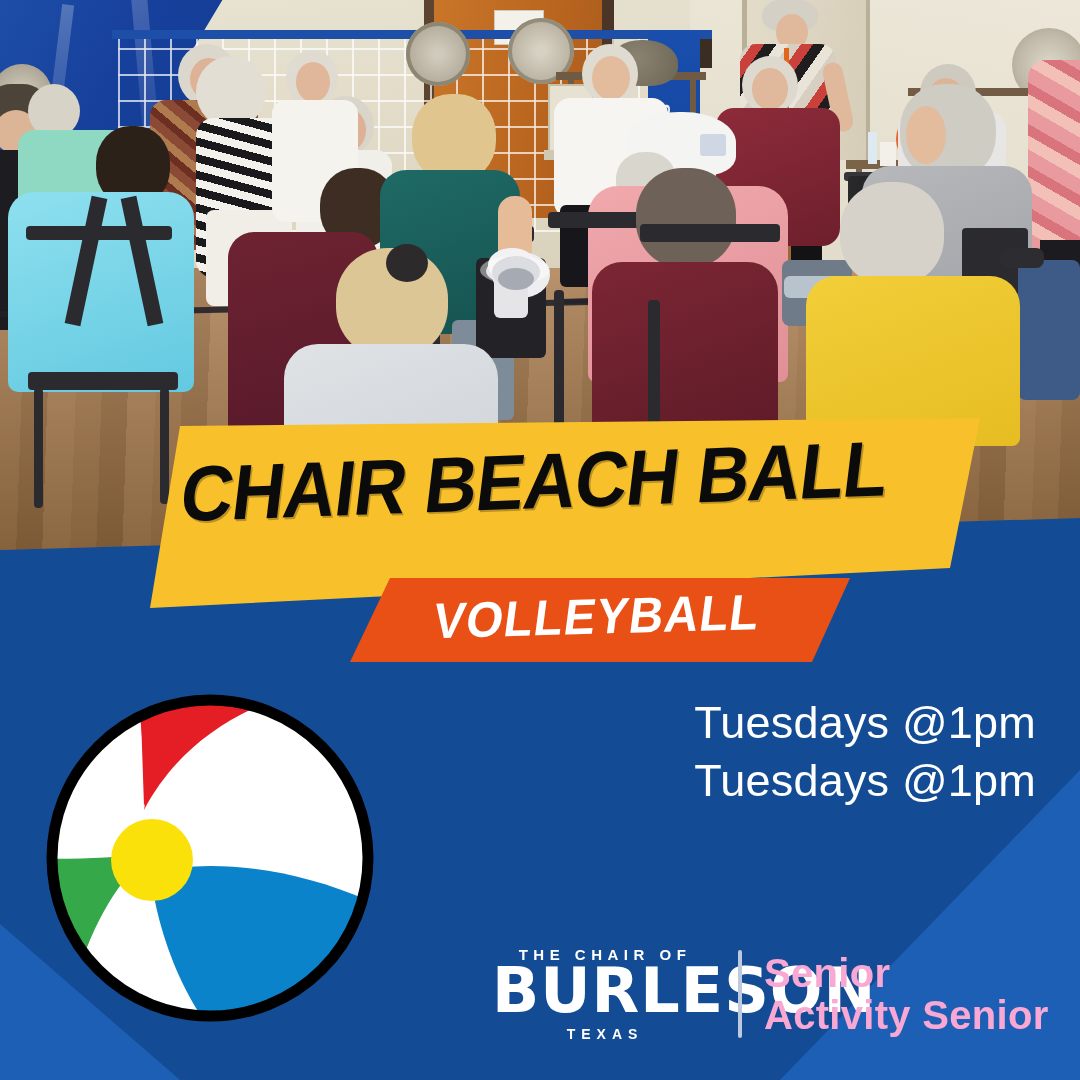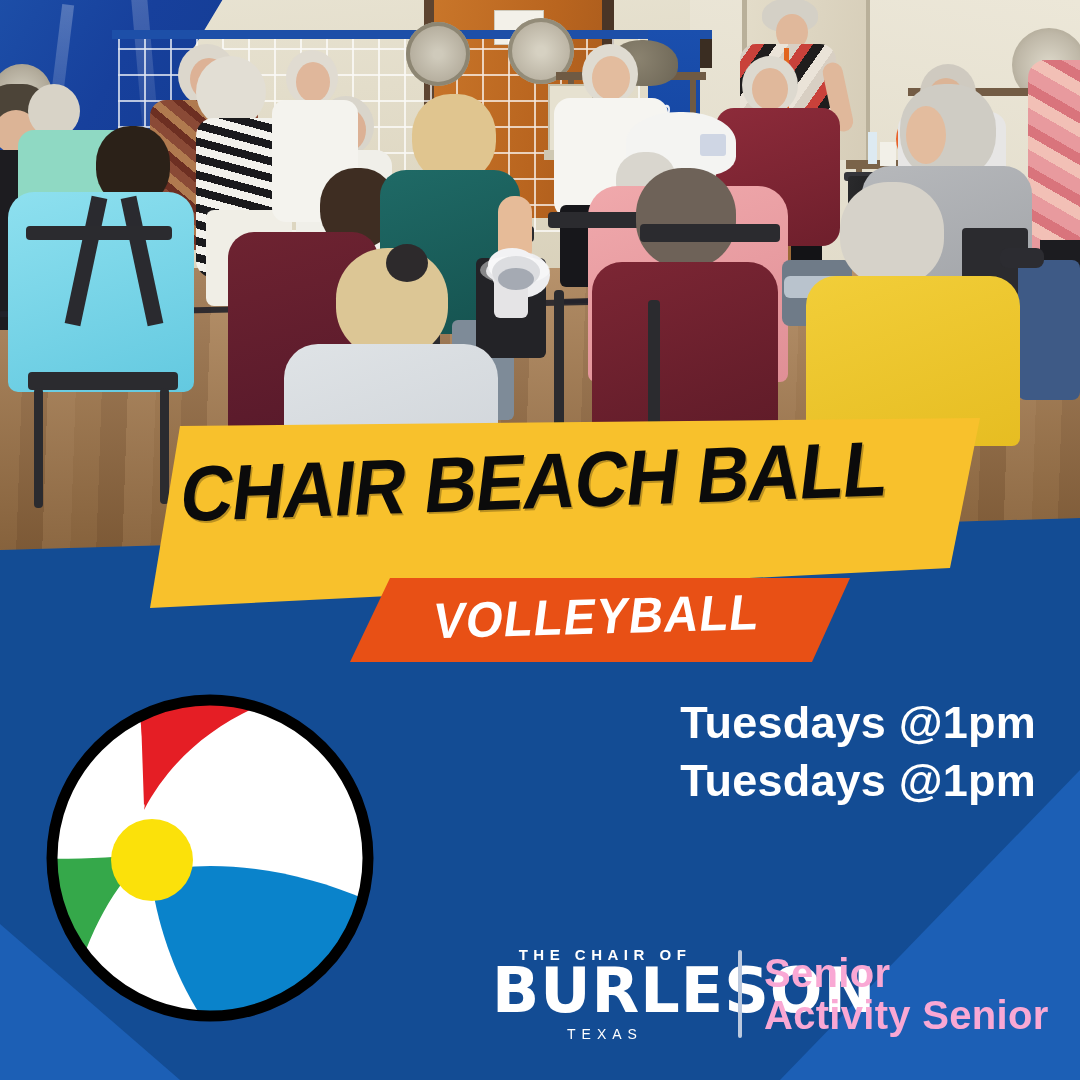--- a/index.html
+++ b/index.html
@@ -190,30 +190,30 @@
     background:#1C5FB5; clip-path:polygon(100% 0,100% 100%,0 100%); z-index:2; }
   .wedge-bl{ position:absolute; left:0; bottom:0; width:250px; height:260px;
     background:#1C5FB5; clip-path:polygon(0 40%,0 100%,72% 100%); z-index:2; }
 
   
   .ball-wrap{ position:absolute; left:40px; top:688px; width:340px; height:340px; z-index:5; }
 
   
   .schedule{ position:absolute; right:44px; top:694px; width:640px; z-index:6;
     text-align:right; color:#ffffff; }
-  .sched-line{ font-size:45px; line-height:1.28; letter-spacing:.2px; white-space:nowrap;font-weight:bold; }
+  .sched-line{ font-size:45px; line-height:1.28; letter-spacing:.2px; white-space:nowrap; }
 
   
   .logo{ position:absolute; left:492px; top:938px; width:568px; height:112px; z-index:6;
     display:flex; align-items:center; }
   .logo-city{ width:226px; text-align:center; color:#fff; }
   .city-the{ font-size:15px; letter-spacing:5.5px; font-weight:bold; margin-bottom:2px; }
   .city-name{ font-size:62px; font-weight:bold; letter-spacing:1px; line-height:.84;
     font-family:"DejaVu Sans", sans-serif; }
-  .city-tex{ font-size:14px; letter-spacing:6px; font-weight:normal; margin-top:9px; }
+  .city-tex{ font-size:14px; letter-spacing:6px; font-weight:bold; margin-top:9px; }
   .logo-div{ width:4px; height:88px; background:#bcc9de; margin:0 22px 0 20px; border-radius:2px;}
   .logo-sac{ color:#f9a8d4; font-size:40px; font-weight:bold; line-height:1.06;
     letter-spacing:.3px; }
 </style>
 </head>
 <body>
 
 <div id="poster">
 
   <div class="photo-wrap">

